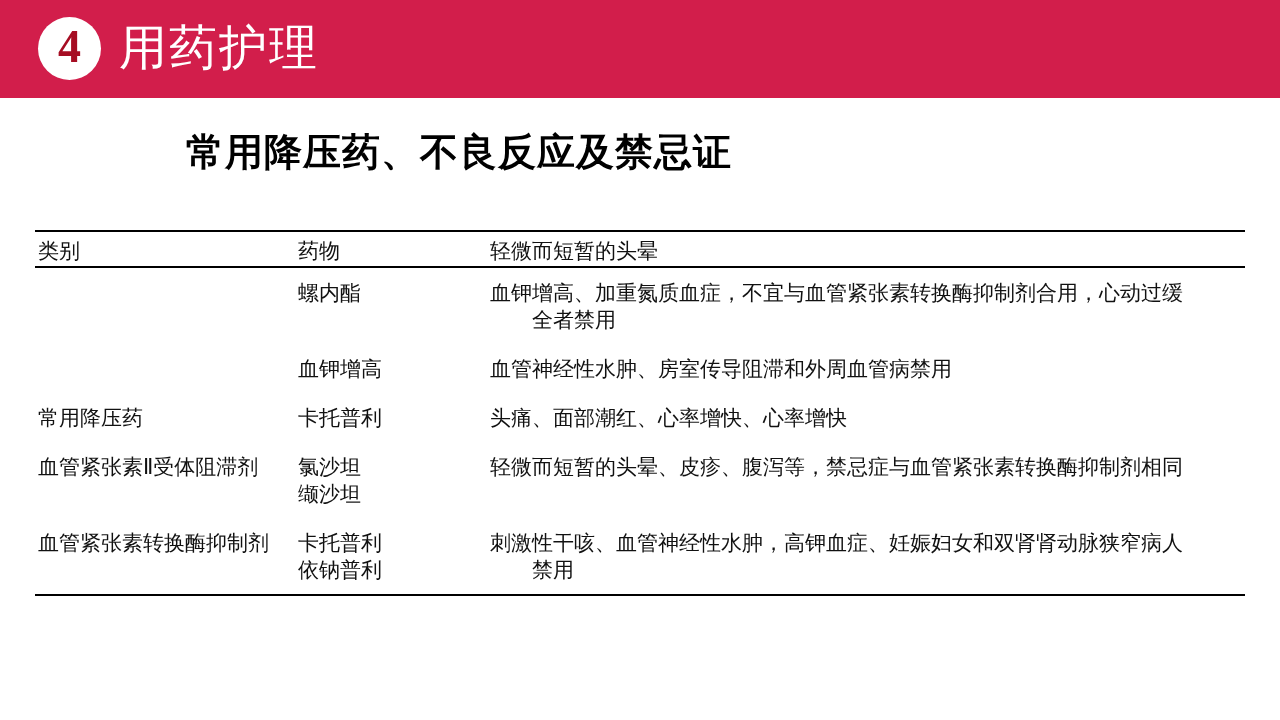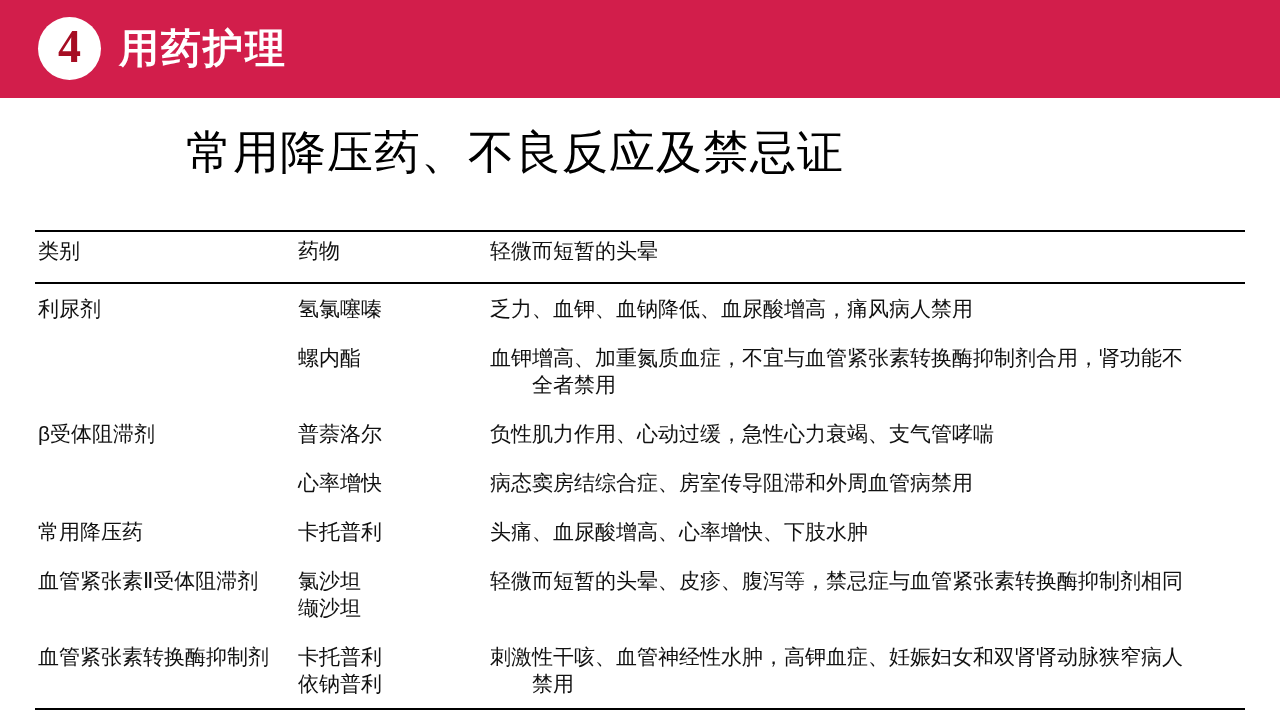--- a/index.html
+++ b/index.html
@@ -28,31 +28,31 @@
     font-weight: bold;
     font-size: 46px;
     line-height: 1;
     color: #A60D23;
     padding-bottom: 4px;
   }
   .banner-title {
     position: absolute;
     left: 119px; top: 26px;
     color: #ffffff;
-    font-size: 40px;
-    font-weight: bold;
+    font-size: 48px;
+    font-weight: normal;
     letter-spacing: 2px;
     line-height: 44px;
   }
   
   .heading {
     margin: 36px 0 0 186px;
-    font-size: 46px;
+    font-size: 38px;
     line-height: 36px;
-    font-weight: normal;
+    font-weight: bold;
     color: #000000;
     letter-spacing: 1px;
   }
   
   .drug-table {
     width: 1210px;
     margin: 60px 0 0 35px;
     border-collapse: collapse;
     table-layout: fixed;
     border-top: 2px solid #000000;
@@ -61,21 +61,21 @@
     color: #111111;
   }
   .drug-table col.c1 { width: 260px; }
   .drug-table col.c2 { width: 192px; }
   .drug-table col.c3 { width: 758px; }
   .drug-table th {
     font-weight: normal;
     text-align: left;
     font-size: 21px;
     line-height: 22px;
-    padding: 8px 0 20px 3px;
+    padding: 8px 0 4px 3px;
     border-bottom: 2px solid #000000;
   }
   .drug-table td {
     vertical-align: top;
     padding: 11px 0 11px 3px;
     line-height: 27px;
   }
   .cell-multiline { white-space: pre-line; }
   .reaction-text {
     display: block;
@@ -104,53 +104,39 @@
   </colgroup>
   <thead>
     <tr>
       <th>类别</th>
       <th>药物</th>
       <th>轻微而短暂的头晕</th>
     </tr>
   </thead>
   <tbody>
     <tr>
-      <td>利尿剂</td>
-      <td class="cell-multiline">氢氯噻嗪</td>
+      <td></td>
+      <td class="cell-multiline">螺内酯</td>
       <td>
-          <span class="reaction-text">乏力、血钾、血钠降低、血尿酸增高，痛风病人禁用</span>
+          <span class="reaction-text">血钾增高、加重氮质血症，不宜与血管紧张素转换酶抑制剂合用，心动过缓
+全者禁用</span>
         </td>
     </tr>
     <tr>
       <td></td>
-      <td class="cell-multiline">螺内酯</td>
+      <td class="cell-multiline">血钾增高</td>
       <td>
-          <span class="reaction-text">血钾增高、加重氮质血症，不宜与血管紧张素转换酶抑制剂合用，肾功能不
-全者禁用</span>
-        </td>
-    </tr>
-    <tr>
-      <td>β受体阻滞剂</td>
-      <td class="cell-multiline">普萘洛尔</td>
-      <td>
-          <span class="reaction-text">负性肌力作用、心动过缓，急性心力衰竭、支气管哮喘</span>
-        </td>
-    </tr>
-    <tr>
-      <td></td>
-      <td class="cell-multiline">心率增快</td>
-      <td>
-          <span class="reaction-text">病态窦房结综合症、房室传导阻滞和外周血管病禁用</span>
+          <span class="reaction-text">血管神经性水肿、房室传导阻滞和外周血管病禁用</span>
         </td>
     </tr>
     <tr>
       <td>常用降压药</td>
       <td class="cell-multiline">卡托普利</td>
       <td>
-          <span class="reaction-text">头痛、血尿酸增高、心率增快、下肢水肿</span>
+          <span class="reaction-text">头痛、面部潮红、心率增快、心率增快</span>
         </td>
     </tr>
     <tr>
       <td>血管紧张素Ⅱ受体阻滞剂</td>
       <td class="cell-multiline">氯沙坦
 缬沙坦</td>
       <td>
           <span class="reaction-text">轻微而短暂的头晕、皮疹、腹泻等，禁忌症与血管紧张素转换酶抑制剂相同</span>
         </td>
     </tr>

